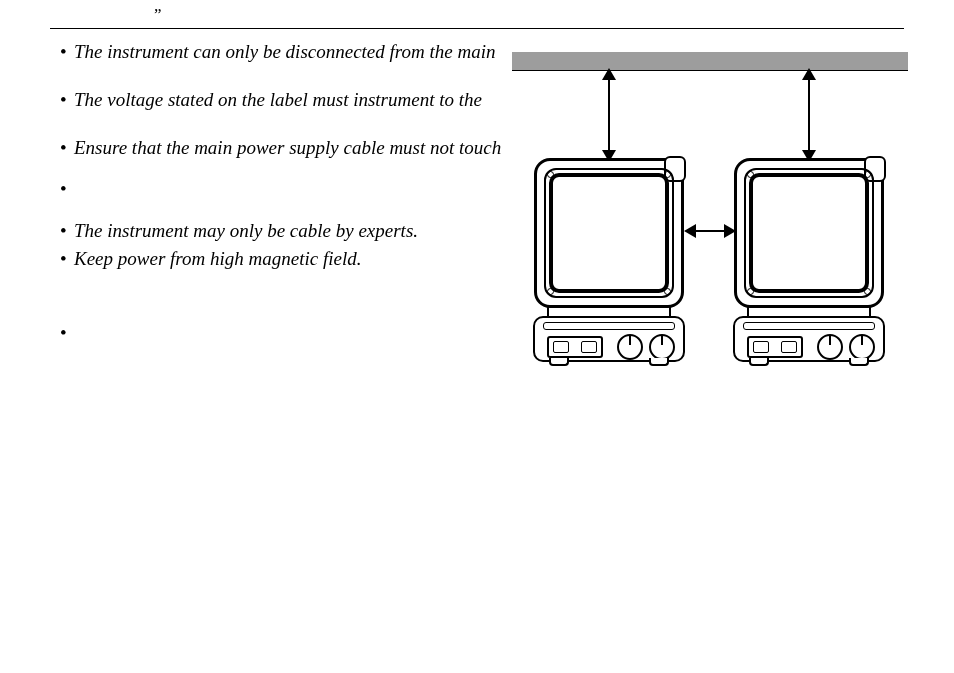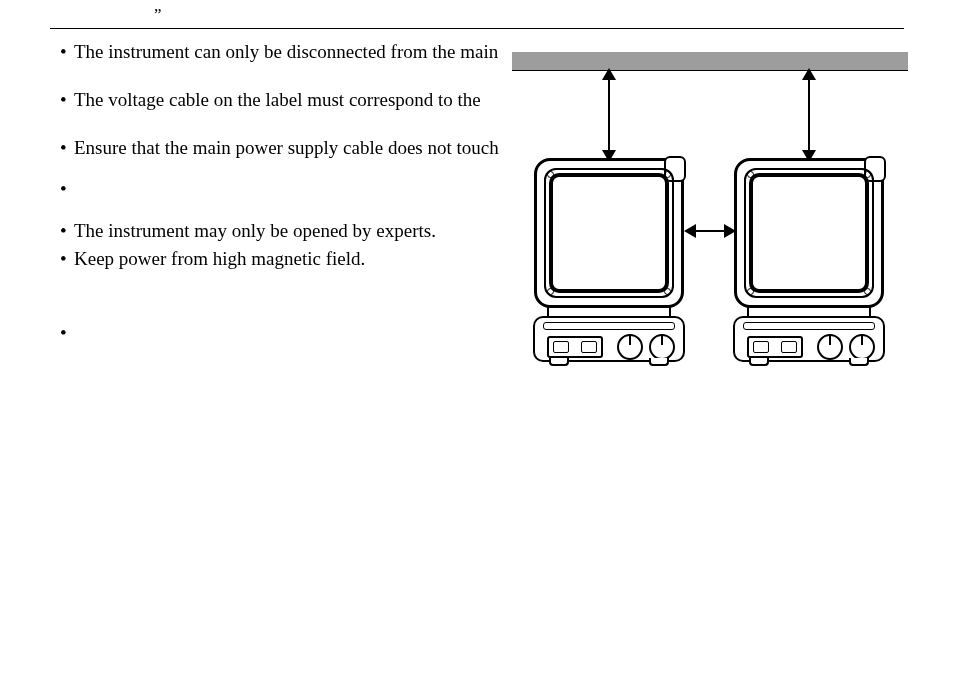--- a/index.html
+++ b/index.html
@@ -40,21 +40,21 @@
     width: 442px;
     line-height: 1.25;
   }
   .row {
     margin-bottom: 16px;
     display: flex;
   }
   .tight { margin-bottom: 4px; }
   .after-gap { margin-top: 50px; }
   .bullet { width: 14px; flex: 0 0 14px; }
-  .bt { flex: 1 1 auto; }
+  .bt { flex: 1 1 auto; font-style: italic; }
   .lonely-bullet { margin-top: 18px; margin-bottom: 18px; }
 
   
   .figure {
     position: absolute;
     left: 512px;
     top: 52px;
     width: 396px;
     height: 320px;
   }
@@ -263,36 +263,36 @@
 
   <div class="text-col">
 
     <div class="row">
       <span class="bullet">•</span>
       <span class="bt">The instrument can only be disconnected from the main</span>
     </div>
 
     <div class="row" style="margin-top:24px">
       <span class="bullet">•</span>
-      <span class="bt">The voltage cable on the label must correspond to the</span>
+      <span class="bt">The voltage stated on the label must instrument to the</span>
     </div>
 
     <div class="row" style="margin-top:24px">
       <span class="bullet">•</span>
-      <span class="bt">Ensure that the main power supply cable does not touch</span>
+      <span class="bt">Ensure that the main power supply cable must not touch</span>
     </div>
 
     <div class="row lonely-bullet">
       <span class="bullet">•</span>
       <span class="bt"></span>
     </div>
 
     <div class="row tight" style="margin-top:18px">
       <span class="bullet">•</span>
-      <span class="bt">The instrument may only be opened by experts.</span>
+      <span class="bt">The instrument may only be cable by experts.</span>
     </div>
 
     <div class="row">
       <span class="bullet">•</span>
       <span class="bt">Keep power from high magnetic field.</span>
     </div>
 
     <div class="row after-gap">
       <span class="bullet">•</span>
       <span class="bt"></span>

